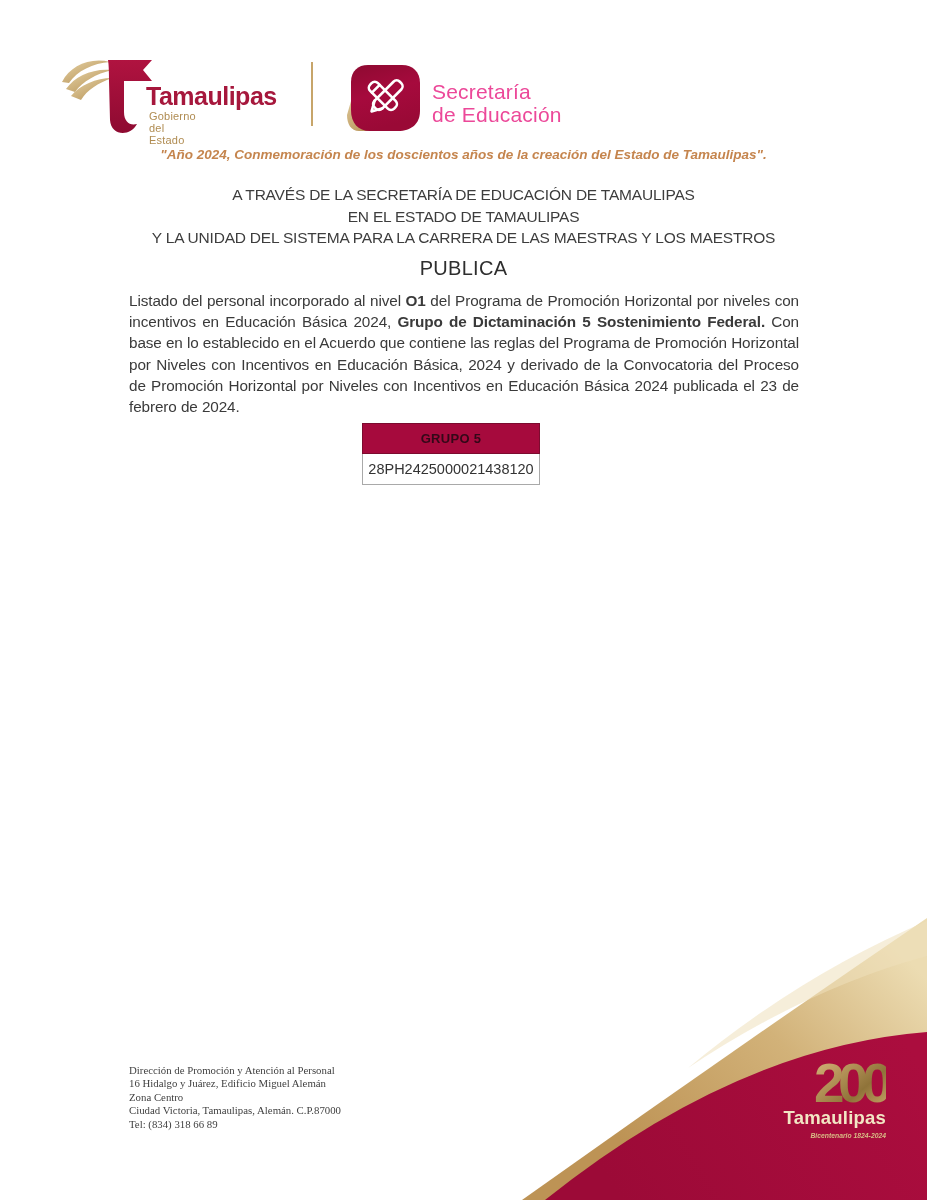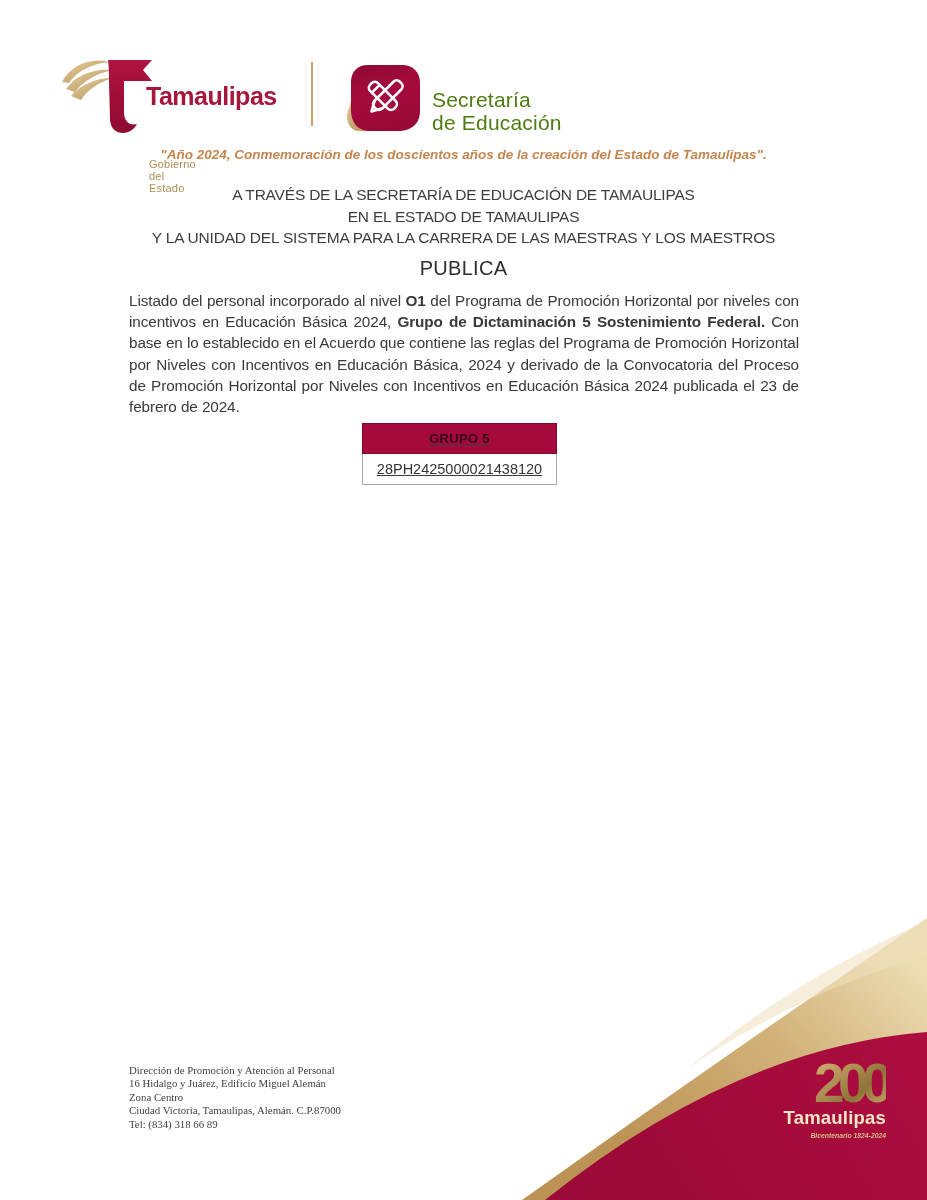--- a/index.html
+++ b/index.html
@@ -11,42 +11,42 @@
     color:#3a3a3a;
     overflow:hidden;
   }
   .page { position:absolute; inset:0; }
 
   
   .logo-row { position:absolute; left:60px; top:52px; height:90px; }
   .tam-mark { position:absolute; left:0; top:2px; }
   .tam-word { position:absolute; left:86px; top:30px; font-size:25px; font-weight:700;
               color:#a6173c; letter-spacing:-0.5px; }
-  .tam-sub  { position:absolute; left:89px; top:58px; font-size:11px; color:#b08c52; letter-spacing:0.2px;margin-top:48px; }
+  .tam-sub  { position:absolute; left:89px; top:58px; font-size:11px; color:#b08c52; letter-spacing:0.2px; }
   .divider  { position:absolute; left:311px; top:62px; width:2px; height:64px; background:#c7a56a; }
   .se-badge { position:absolute; left:346px; top:63px; }
-  .se-text  { position:absolute; left:432px; top:88px; line-height:23px;
-              font-size:21px; color:#4d7c0f; letter-spacing:0.2px; }
+  .se-text  { position:absolute; left:432px; top:80px; line-height:23px;
+              font-size:21px; color:#ec4899; letter-spacing:0.2px; }
 
   
   .motto { position:absolute; left:0; top:147px; width:100%; text-align:center;
            font-size:13.5px; font-style:italic; font-weight:600; color:#c5854e; }
   .title-block { position:absolute; left:0; top:184px; width:100%; text-align:center;
                  font-size:15.5px; line-height:21.5px; color:#3d3d3d; letter-spacing:-0.2px; }
   .publica { position:absolute; left:0; top:257px; width:100%; text-align:center;
              font-size:20px; font-weight:400; color:#2e2e2e; letter-spacing:0.3px; }
 
   
   .body-par { position:absolute; left:129px; top:290px; width:670px;
               font-size:15.3px; line-height:21.2px; text-align:justify;
               color:#3a3a3a; letter-spacing:-0.1px; }
 
   
-  .group-table { position:absolute; left:362px; top:423px; width:195px;
-                 border-collapse:collapse; text-align:center;text-decoration:underline; }
+  .group-table { position:absolute; left:362px; top:423px; width:178px;
+                 border-collapse:collapse; text-align:center; }
   .group-table .hd { background:#a60a3d; border:1px solid #7c0b2f;
                      color:#330818; font-weight:700; font-size:13px;
                      height:30px; letter-spacing:0.3px; }
   .group-table .bd { background:#ffffff; border:1px solid #a9a9a9;
                      color:#333333; font-size:14.5px; height:31px; }
 
   
   .footer { position:absolute; left:129px; top:1064px; font-size:10.8px;
             line-height:13.4px; color:#3f3f3f;font-family:Liberation Serif, serif; }
 

